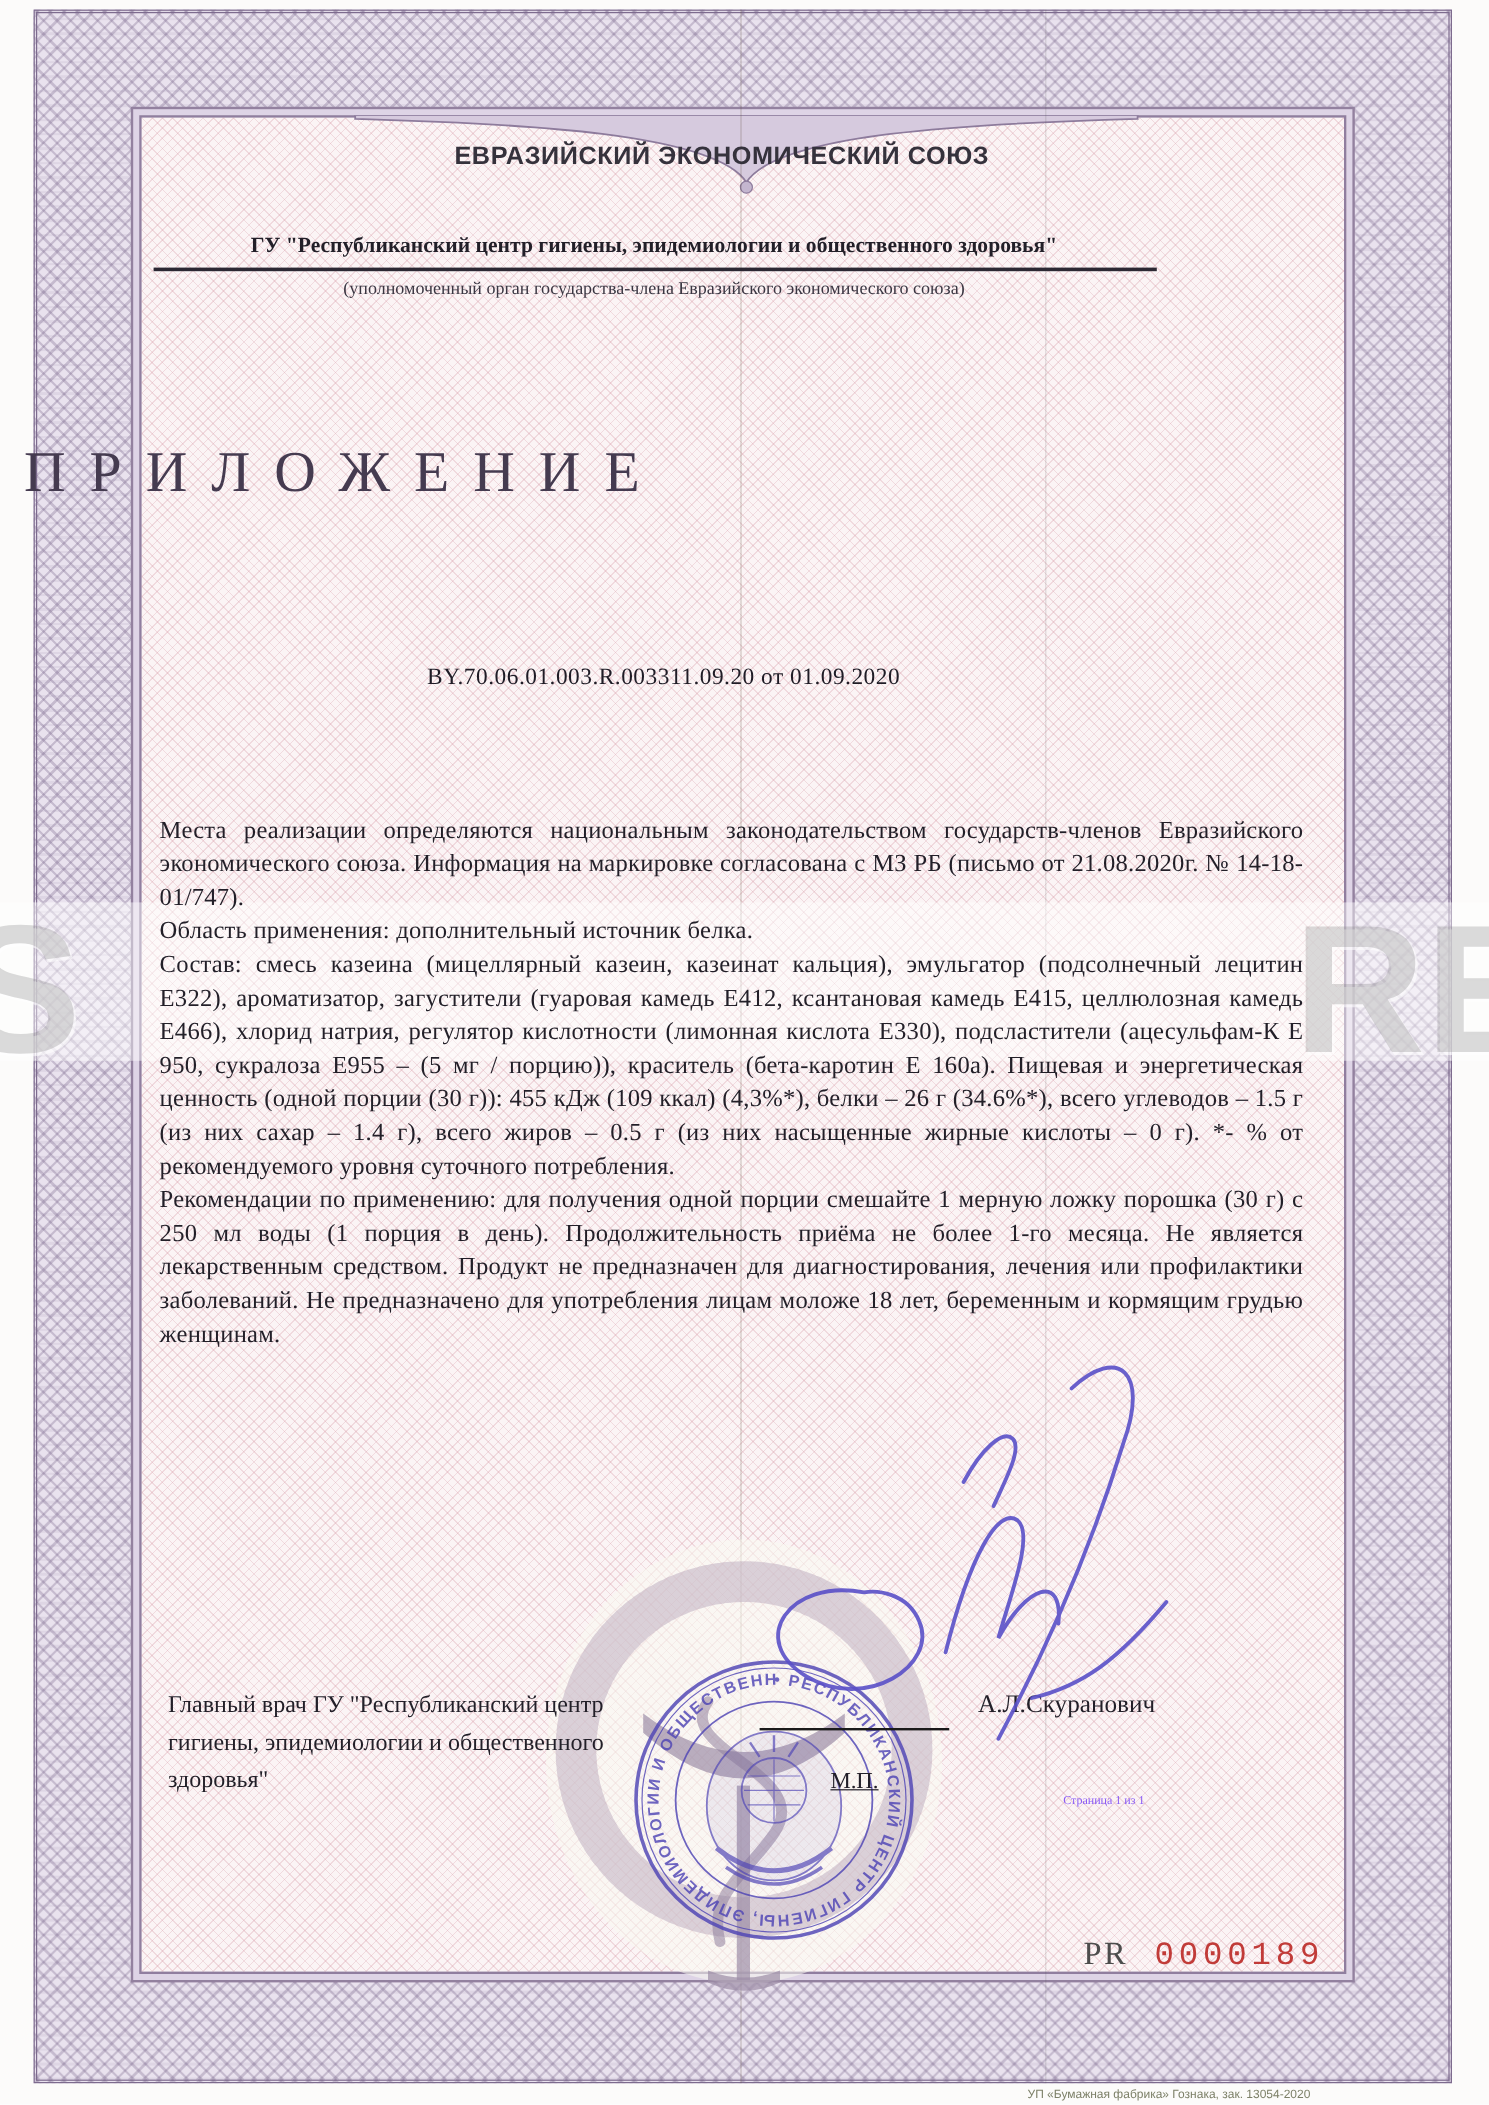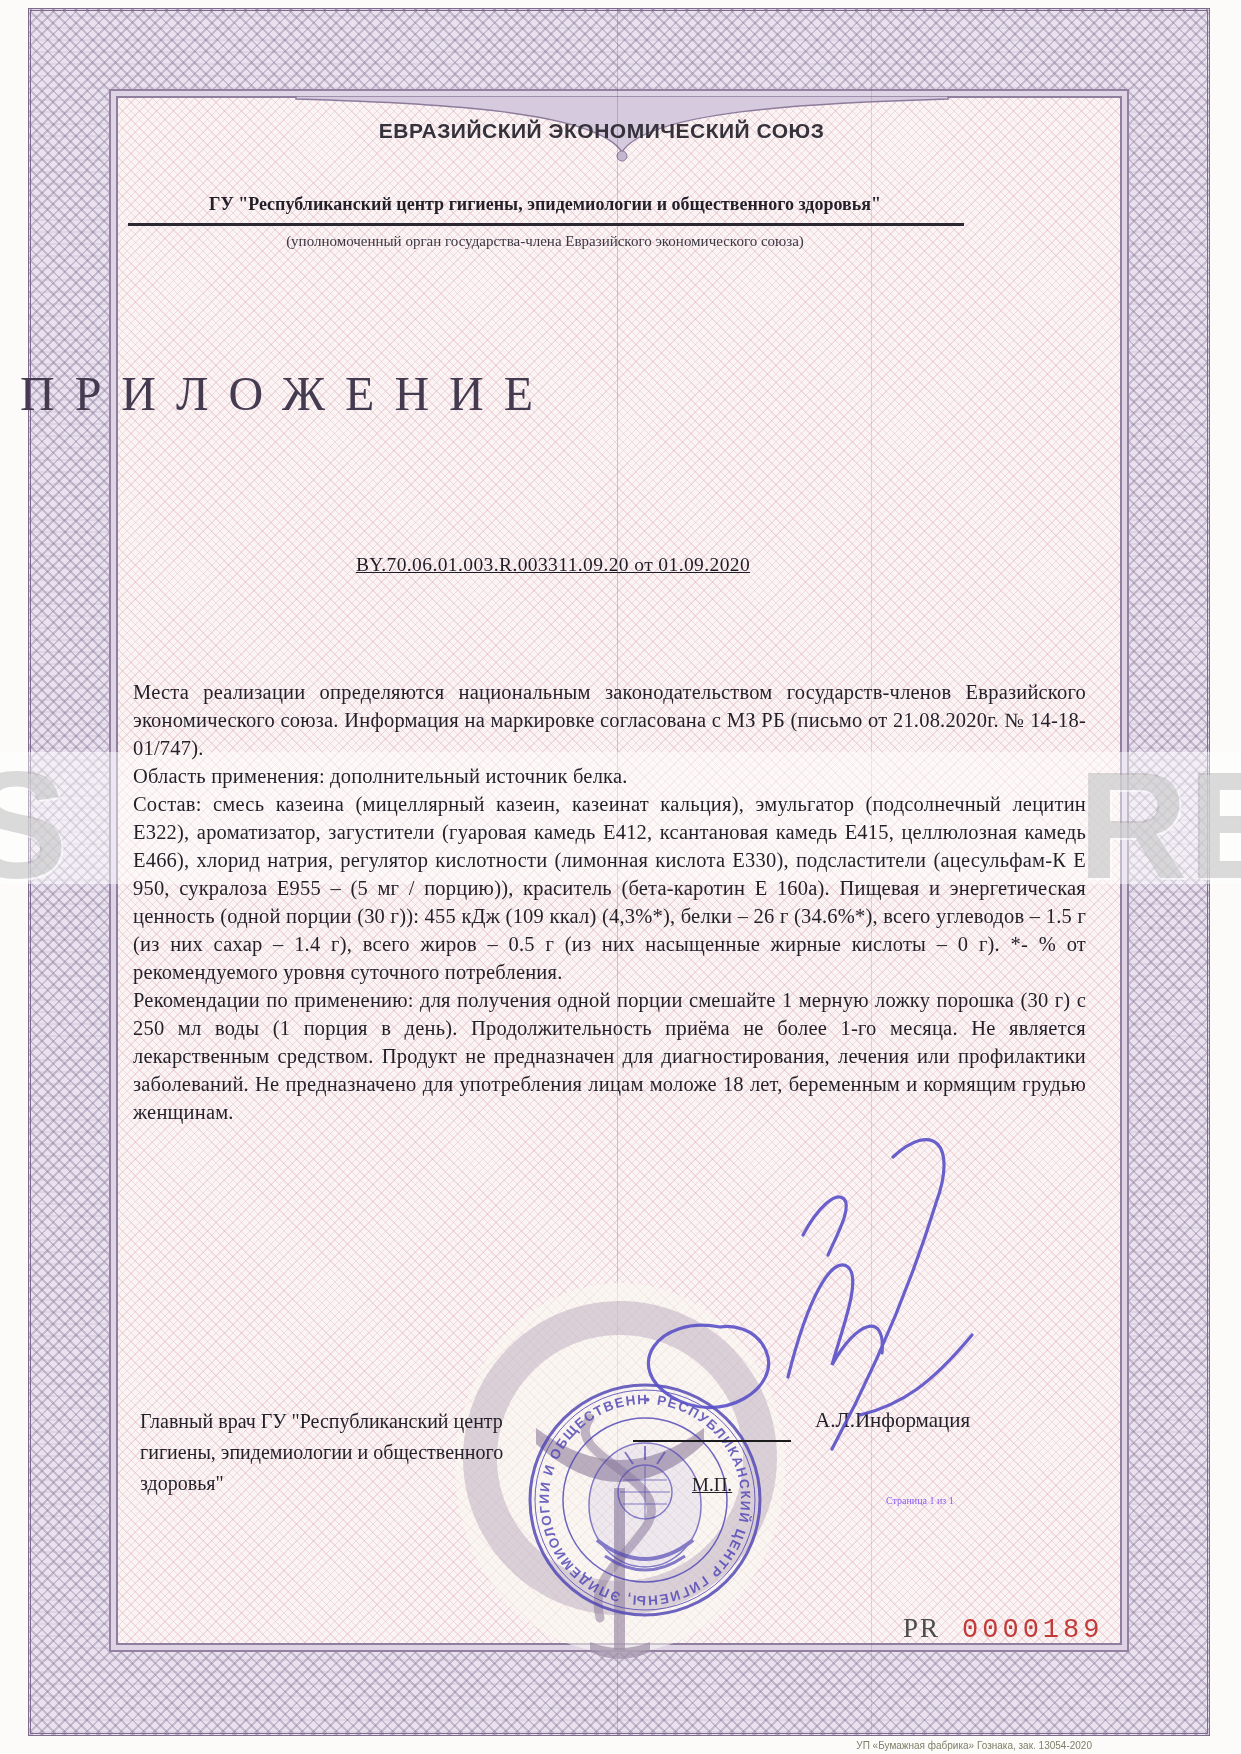--- a/index.html
+++ b/index.html
@@ -33,21 +33,21 @@
   
   .txt{position:absolute;z-index:4;color:#221f28;}
   .union{left:0;top:119px;width:1115px;text-align:center;
     font-family:"Liberation Sans","DejaVu Sans",sans-serif;font-weight:bold;font-size:21px;
     letter-spacing:.5px;color:#35323c;margin-left:44px;}
   .org{left:0;top:194px;width:1090px;text-align:center;font-weight:bold;font-size:18px;color:#221f28;}
   .org-underline{position:absolute;left:128px;top:223px;width:836px;height:3px;background:#2c2833;z-index:4;}
   .org-cap{left:0;top:233px;width:1090px;text-align:center;font-size:15px;color:#3a3642;}
   .doc-title{left:0;top:366px;width:1120px;text-align:left;font-size:48px;letter-spacing:20px;
     text-indent:20px;color:#453b50;}
-  .regline{left:0;top:554px;width:1106px;text-align:center;font-size:19.5px;letter-spacing:.4px;color:#1f1c26;text-decoration:underline;}
+  .regline{left:0;top:554px;width:1106px;text-align:center;font-size:19.5px;letter-spacing:.4px;color:#1f1c26;}
   .bodytext{left:133px;top:678px;width:953px;font-size:20.5px;line-height:28px;text-align:justify;
     letter-spacing:.2px;}
   .bodytext p{margin:0;}
   .wm-eaec{position:absolute;left:596px;top:1038px;z-index:3;
     font-family:"Liberation Sans","DejaVu Sans",sans-serif;font-weight:bold;font-size:102px;
     letter-spacing:14px;color:rgba(225,110,118,.24);}
   .signer{left:140px;top:1406px;width:420px;font-size:20px;line-height:31px;}
   .signer-name{left:815px;top:1408px;font-size:21px;}
   .sig-line{position:absolute;left:633px;top:1440px;width:158px;height:2px;background:#1b1b1b;z-index:5;}
   .mp{left:692px;top:1474px;font-size:19px;z-index:6;text-decoration:underline;}
@@ -134,21 +134,21 @@
       <path d="M 243,120 C 258,92 276,76 284,84 C 292,92 278,118 268,140"></path>
     </g>
   </svg>
 
   <div class="txt signer">
     <div>Главный врач ГУ "Республиканский центр</div>
     <div>гигиены, эпидемиологии и общественного</div>
     <div>здоровья"</div>
   </div>
   <div class="sig-line"></div>
-  <div class="txt signer-name">А.Л.Информация</div>
+  <div class="txt signer-name">А.Л.Скуранович</div>
   <div class="txt mp">М.П.</div>
   <div class="txt pagenote">Страница 1 из 1</div>
 
   <div class="txt pr">
     <span>PR</span><span class="num">0000189</span>
   </div>
 
   <div class="txt printnote">УП «Бумажная фабрика» Гознака, зак. 13054-2020</div>
 
 </div>

